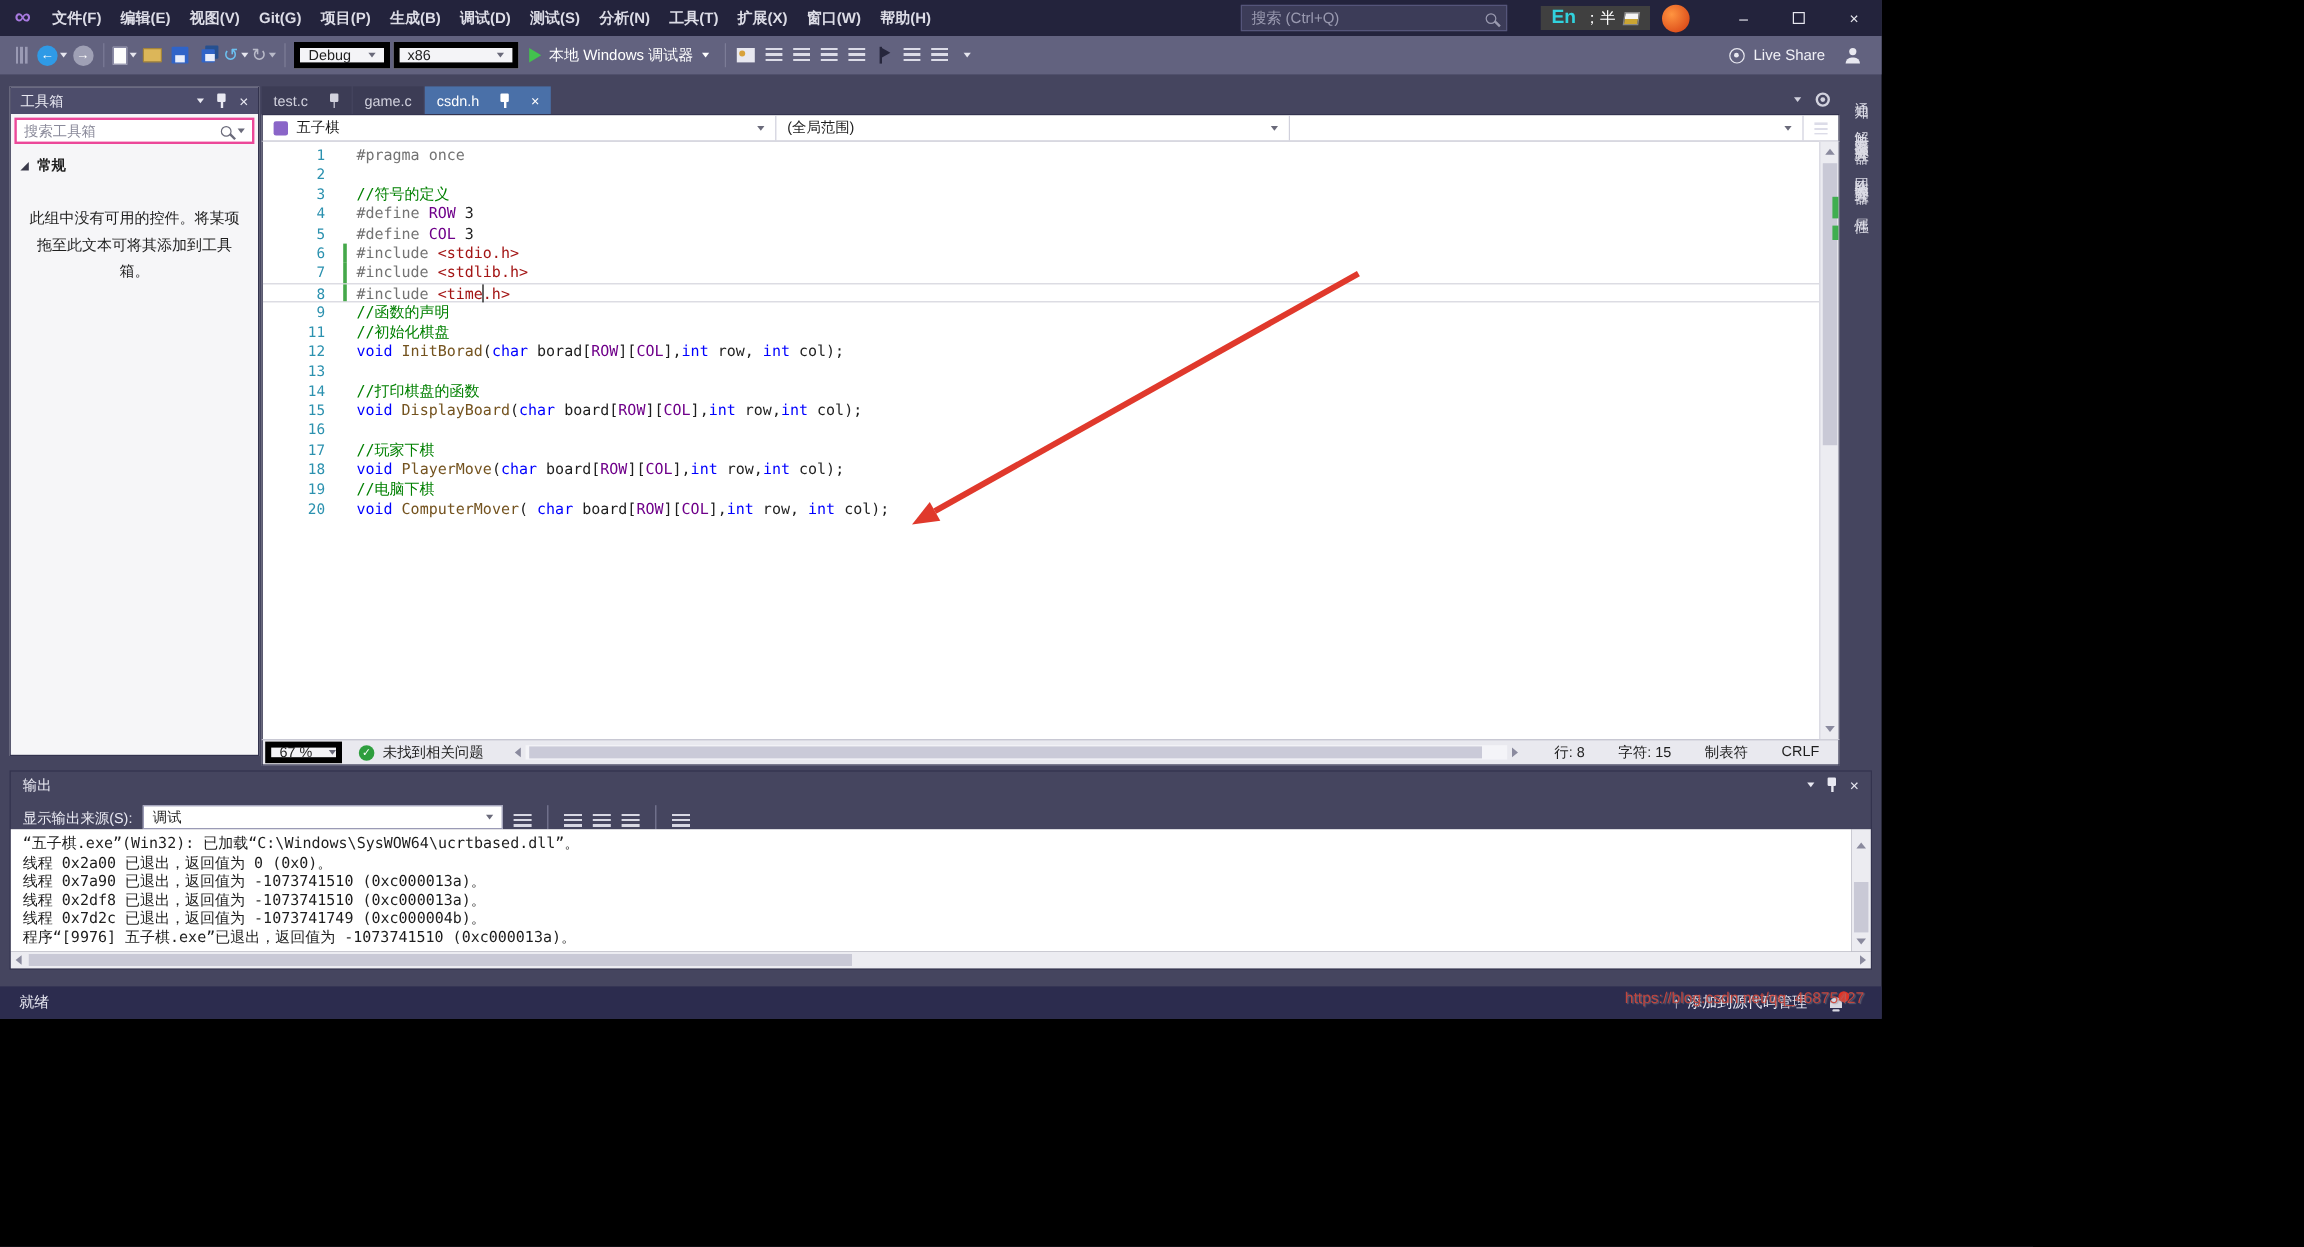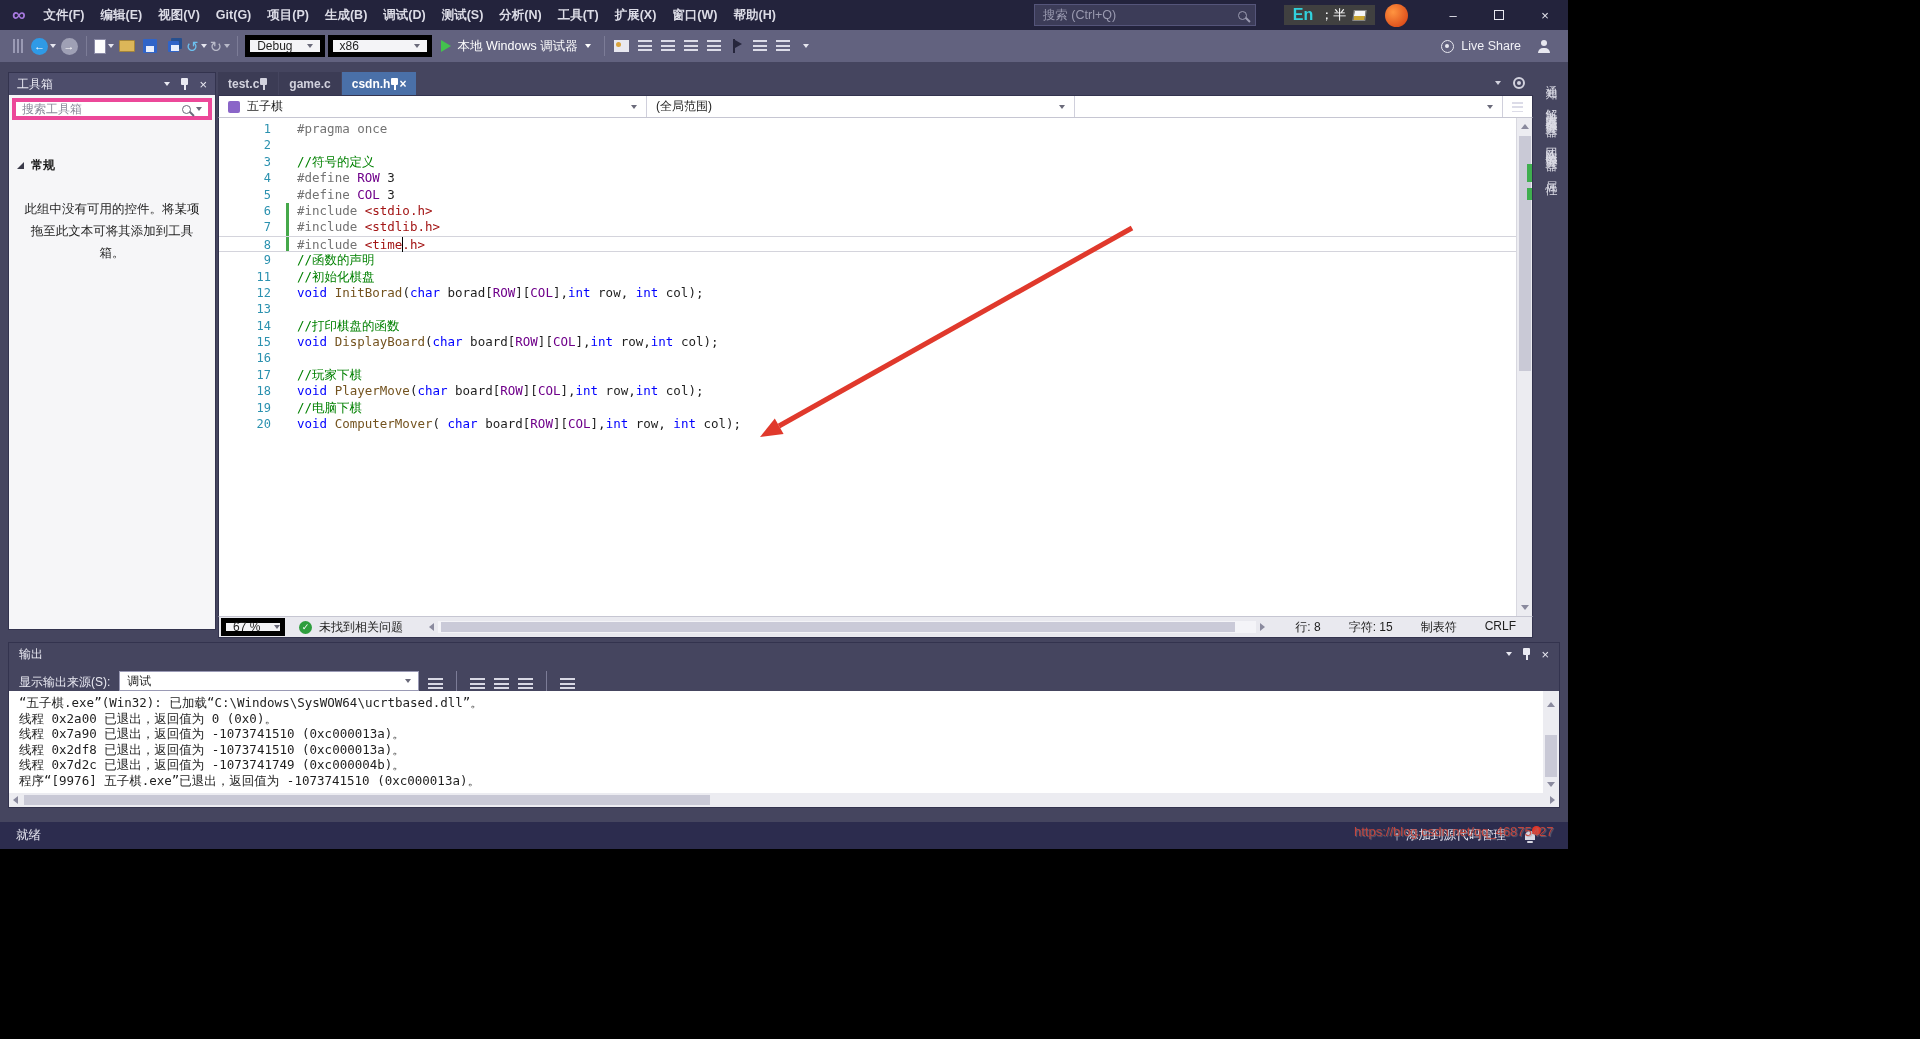--- a/index.html
+++ b/index.html
@@ -73,33 +73,33 @@
 
   
   .toolbox{position:absolute;left:8px;top:10px;width:208px;height:558px;display:flex;flex-direction:column;
            background:#f6f6f8;border:1px solid #33334e;}
   .tb-title{height:22px;background:#4d4d6b;color:#e9e9f2;display:flex;align-items:center;gap:10px;padding:0 8px;font-size:12px;flex:0 0 auto;}
   .sp{flex:1;}
   .ic-pin{position:relative;width:9px;height:12px;display:inline-block;}
   .ic-pin::before{content:"";position:absolute;left:1px;top:0;width:7px;height:7px;background:currentColor;border-radius:1px;}
   .ic-pin::after{content:"";position:absolute;left:4px;top:7px;width:1.5px;height:5px;background:currentColor;}
   .xglyph{font-size:13px;line-height:1;}
-  .tb-search{margin:3px;height:22px;background:#fff;border:4px solid #ec4899;display:flex;align-items:center;
+  .tb-search{margin:3px;height:22px;background:#fff;border:2px solid #ec4899;display:flex;align-items:center;
              justify-content:space-between;padding:0 6px;color:#8a8a9a;font-size:12px;flex:0 0 auto;}
   .tb-search .right{display:flex;align-items:center;gap:5px;color:#6a6a7a;}
   .tb-body{flex:1;}
-  .tb-section{display:flex;align-items:center;gap:7px;padding:7px 8px 5px;font-weight:bold;font-size:12px;margin-top:27px;}
+  .tb-section{display:flex;align-items:center;gap:7px;padding:7px 8px 5px;font-weight:bold;font-size:12px;}
   .tri-exp{width:0;height:0;border-bottom:7px solid #3a3a4a;border-left:7px solid transparent;}
   .tb-empty{padding:20px 12px;text-align:center;line-height:1.75;font-size:12.5px;}
 
   
   .editor-group{position:absolute;left:218px;top:10px;width:1315px;height:566px;display:flex;flex-direction:column;}
   .tabstrip{height:23px;display:flex;align-items:flex-end;justify-content:space-between;flex:0 0 auto;}
   .tabs{display:flex;gap:1px;height:23px;}
-  .tab{display:flex;align-items:center;gap:0;background:#3c3c55;color:#d2d2de;padding:0 10px;font-size:12px;height:23px;white-space:nowrap;font-weight:bold;}
+  .tab{display:flex;align-items:center;gap:17px;background:#3c3c55;color:#d2d2de;padding:0 10px;font-size:12px;height:23px;white-space:nowrap;}
   .tab.active{background:var(--active_tab);color:#fff;}
   .tabstrip-right{display:flex;align-items:center;gap:12px;color:#d2d2de;padding:0 8px 6px 0;}
   .ic-gear{width:12px;height:12px;border:2px solid #d2d2de;border-radius:50%;position:relative;}
   .ic-gear::after{content:"";position:absolute;left:2px;top:2px;width:4px;height:4px;border-radius:50%;background:#d2d2de;}
 
   .navbar{height:23px;background:#fff;border:1px solid #33334e;border-bottom:1px solid #c6c6d2;display:flex;flex:0 0 auto;}
   .nav-cell{flex:1;display:flex;align-items:center;justify-content:space-between;padding:0 9px;border-right:1px solid #d0d0dc;font-size:12px;}
   .nav-left{display:flex;align-items:center;gap:7px;}
   .ic-vsfile{width:12px;height:12px;background:#8a65c8;border-radius:2px;}
   .nav-btn{flex:0 0 26px;display:flex;align-items:center;justify-content:center;border-right:none;}

